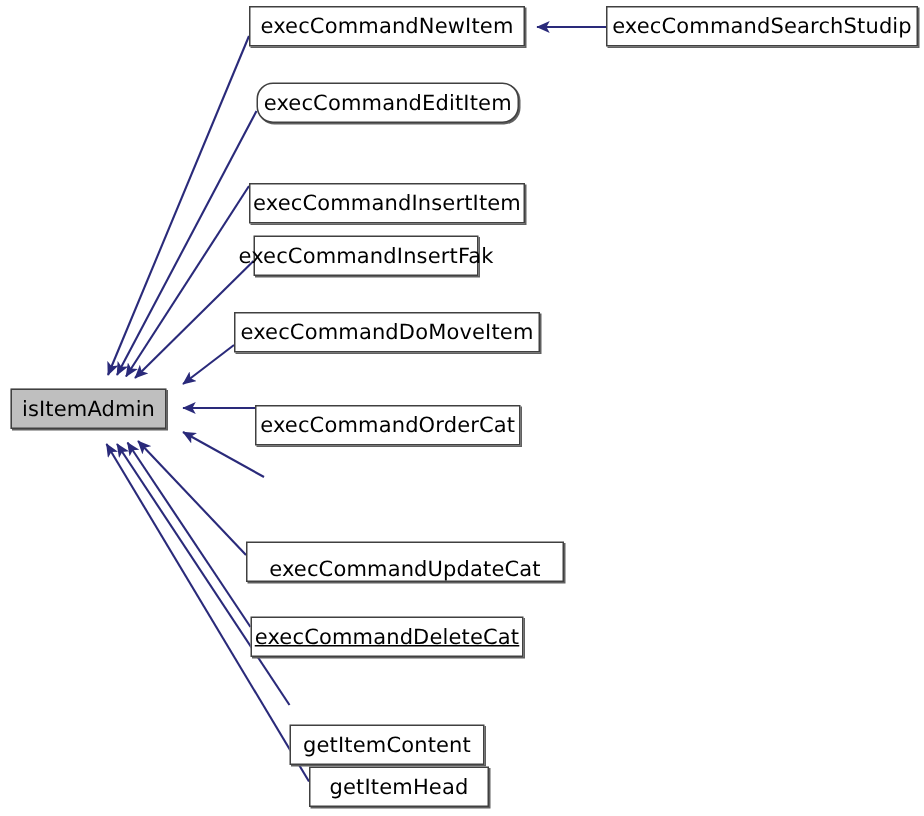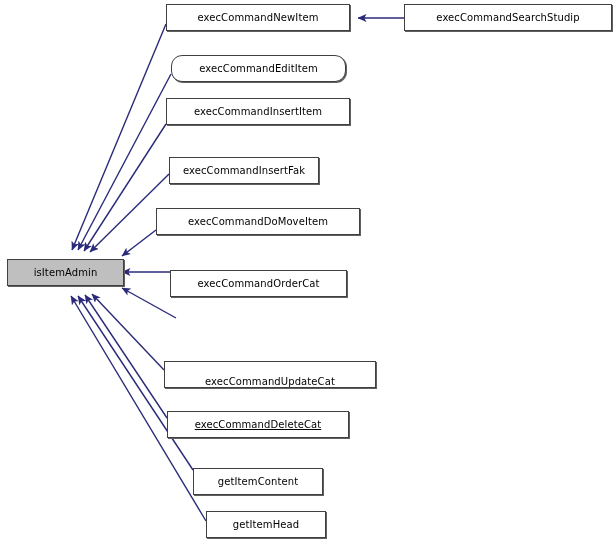--- a/index.html
+++ b/index.html
@@ -31,21 +31,21 @@
     align-items:center;
     justify-content:center;
     height:27px;
     z-index:5;
   }
   .node.current{
     background:#bfbfbf;
     border:1px solid #404040;
   }
   .node .label{
-    font-size:10px;
+    font-size:14px;
     color:#000000;
     line-height:1;
     white-space:nowrap;
     letter-spacing:0.1px;
   }
 </style>
 </head>
 <body>
 
 <div id="graph">
@@ -69,33 +69,33 @@
 
       <path d="M164,370 L92,294"></path>
       <path d="M167,418 L85,295"></path>
       <path d="M193,470 L78,296"></path>
       <path d="M206,521 L71,296"></path>
 
       <path d="M404,18 L358,18"></path>
     </g>
   </svg>
 
-  <div class="node current" style="left:7px; top:259px; width:117px;">
+  <div class="node current" style="left:7px; top:259px; width:104px;">
     <span class="label">isItemAdmin</span>
   </div>
 
   <div class="node" style="left:166px; top:4px; width:184px;">
     <span class="label">execCommandNewItem</span>
   </div>
 
   <div class="node" style="left:171px; top:55px; width:175px;border-radius:11px;">
     <span class="label">execCommandEditItem</span>
   </div>
 
-  <div class="node" style="left:166px; top:98px; width:184px;">
+  <div class="node" style="left:166px; top:122px; width:184px;">
     <span class="label">execCommandInsertItem</span>
   </div>
 
   <div class="node" style="left:169px; top:157px; width:150px;">
     <span class="label">execCommandInsertFak</span>
   </div>
 
   <div class="node" style="left:156px; top:208px; width:204px;">
     <span class="label">execCommandDoMoveItem</span>
   </div>
@@ -106,21 +106,21 @@
 
 
   <div class="node" style="left:164px; top:361px; width:212px;align-items:flex-end;">
     <span class="label">execCommandUpdateCat</span>
   </div>
 
   <div class="node" style="left:167px; top:411px; width:182px;text-decoration:underline;">
     <span class="label">execCommandDeleteCat</span>
   </div>
 
-  <div class="node" style="left:193px; top:468px; width:130px;">
+  <div class="node" style="left:193px; top:483px; width:130px;">
     <span class="label">getItemContent</span>
   </div>
 
   <div class="node" style="left:206px; top:511px; width:120px;">
     <span class="label">getItemHead</span>
   </div>
 
   <div class="node" style="left:404px; top:4px; width:208px;">
     <span class="label">execCommandSearchStudip</span>
   </div>

